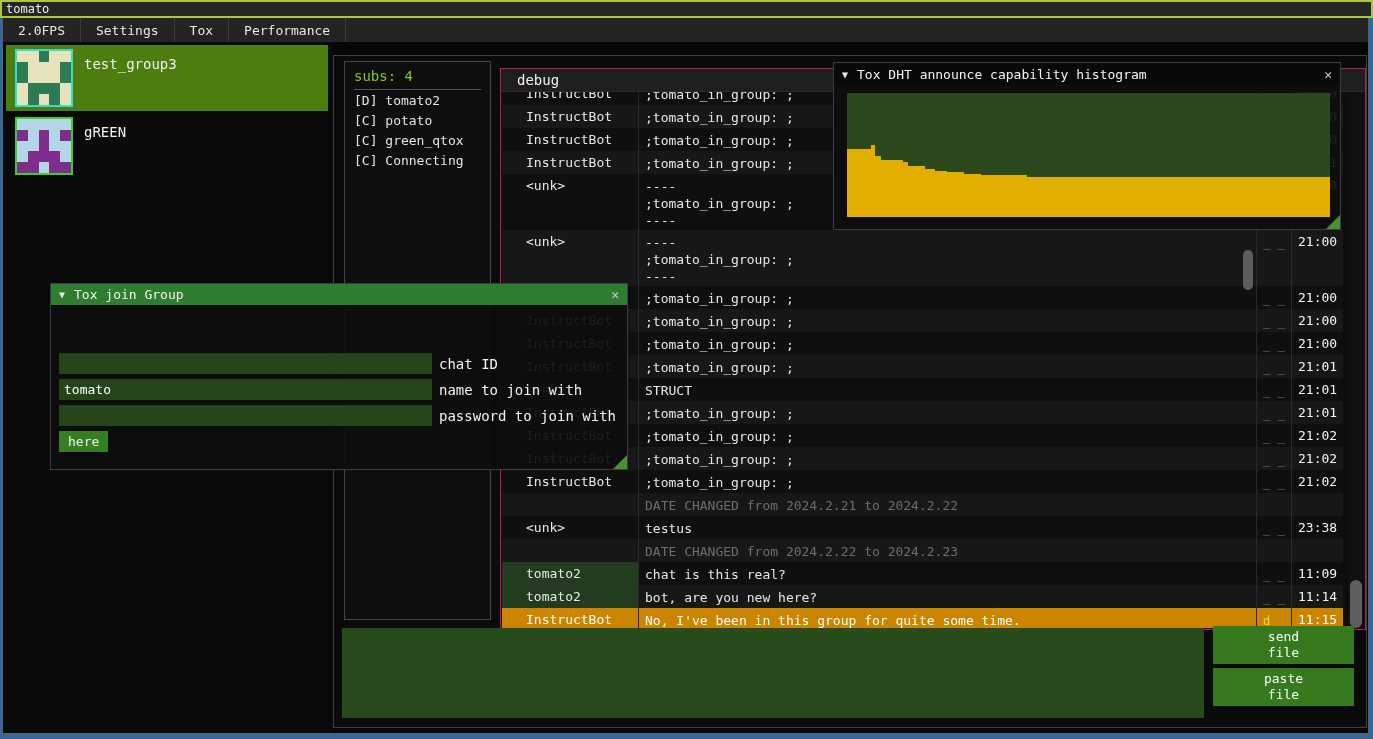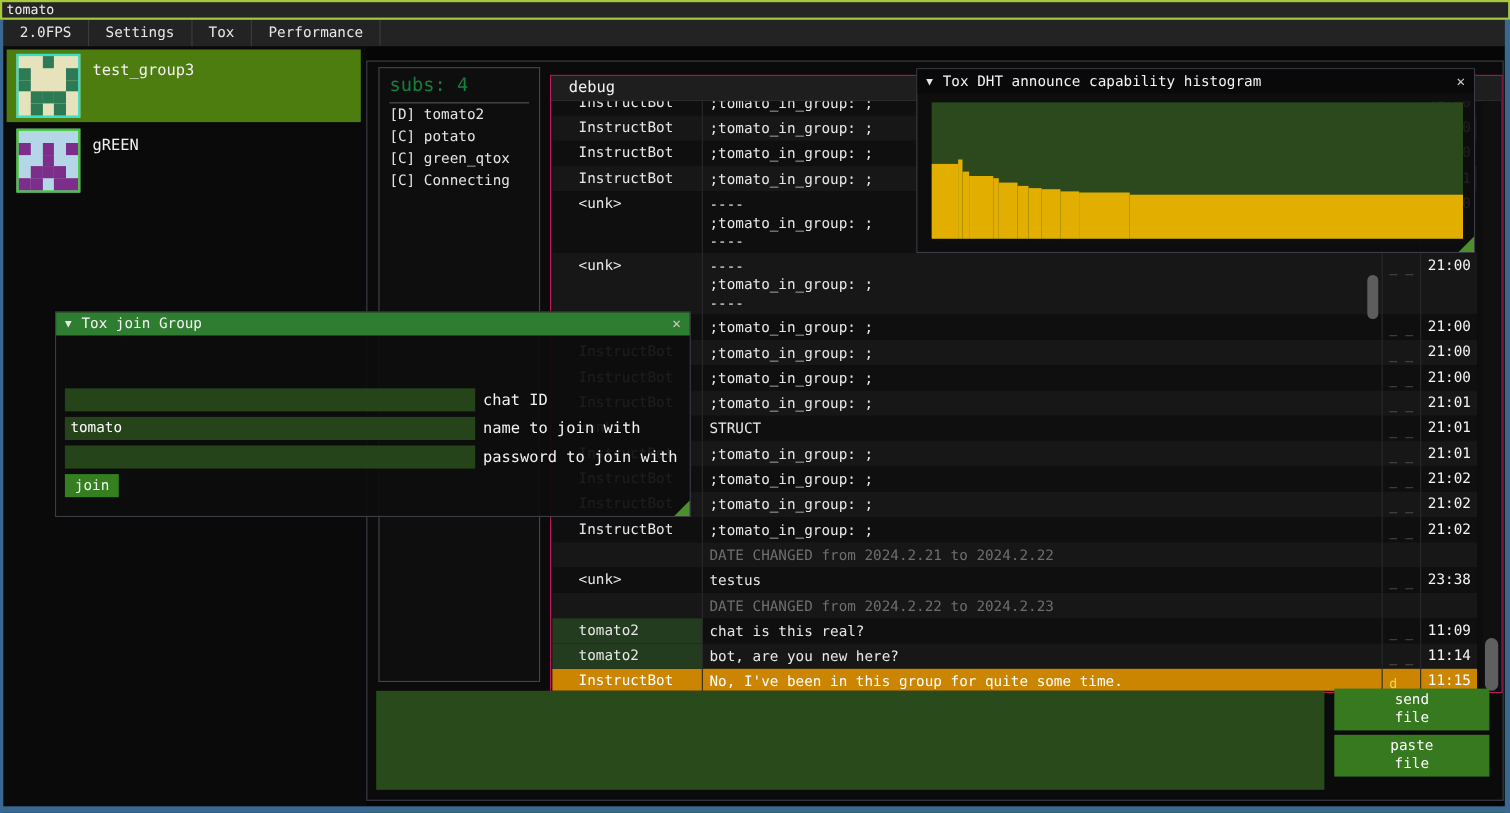--- a/index.html
+++ b/index.html
@@ -27,21 +27,21 @@
   .group-avatar { position: absolute; left: 9px; top: 4px; width: 58px; height: 58px; border: 2px solid; }
   .avatar-grid { width: 100%; height: 100%; display: grid; grid-template-columns: repeat(5,1fr); grid-template-rows: repeat(5,1fr); }
   .group-name { position: absolute; left: 78px; top: 11px; color: #f0f0f0; font-size: 14px; }
 
   
   .main-window { position: absolute; left: 333px; top: 55px; width: 1034px; height: 673px;
     background: #0b0b0b; border: 1px solid #3f3f4a; }
 
   .subs-panel { position: absolute; left: 10px; top: 5px; width: 147px; height: 559px;
     background: #0e0e0e; border: 1px solid #45454d; }
-  .subs-header { color: #15803d; font-size: 17px; padding: 6px 9px 5px 9px; }
+  .subs-header { color: #84cc16; font-size: 14px; padding: 6px 9px 5px 9px; }
   .subs-sep { height: 1px; background: #55555c; margin: 0 9px; }
   .member { color: #e4e4e4; font-size: 13px; padding: 3px 9px 0 9px; height: 20px; white-space: pre; }
 
   
   .chat-panel { position: absolute; left: 166px; top: 12px; width: 866px; height: 562px;
     border: 1px solid #be185d; background: #0d0d0d; }
   .chat-title { height: 23px; background: #1e1e1e; color: #f2f2f2; font-size: 14px;
     padding: 3px 0 0 16px; border-bottom: 1px solid #2c2c2c; }
   .rows-clip { position: absolute; left: 1px; top: 23px; width: 841px; bottom: 1px; overflow: hidden; }
   .rows { position: absolute; left: 0; top: -10px; width: 841px; }
@@ -384,17 +384,17 @@
         </div>
         <div class="join-field" style="top: 95px;">
           <div class="join-input">tomato</div>
           <div class="join-label">name to join with</div>
         </div>
         <div class="join-field" style="top: 121px;">
           <div class="join-input"></div>
           <div class="join-label">password to join with</div>
         </div>
       </div>
-    <div class="join-btn">join</div>
+    <div class="join-btn">here</div>
     <div class="grip"></div>
   </div>
 
 </div>
 
 </body></html>

